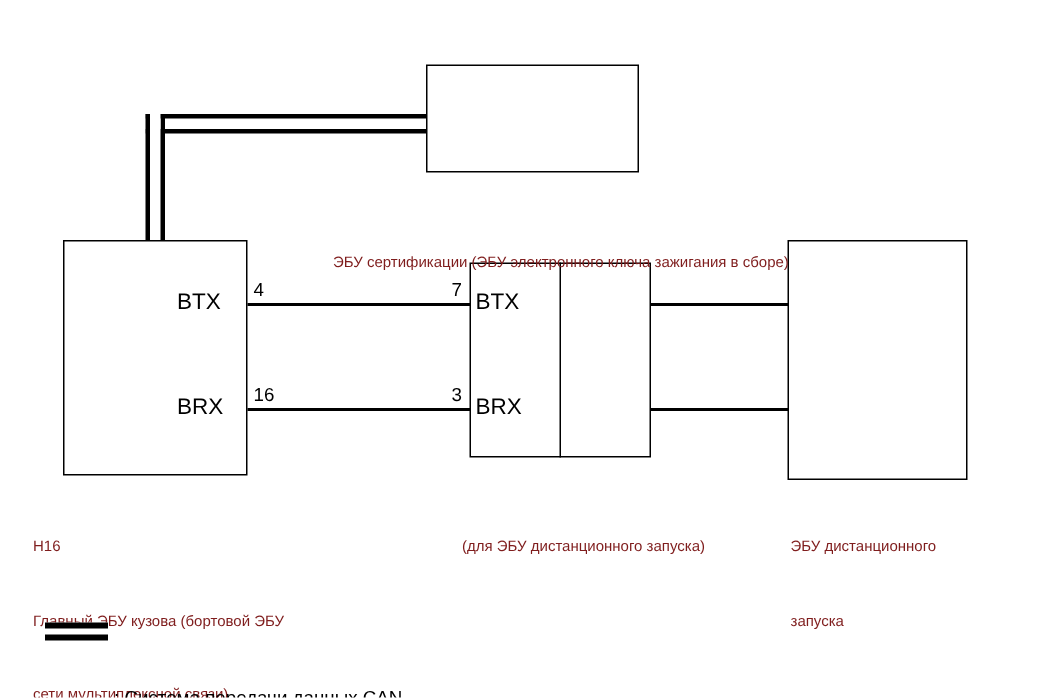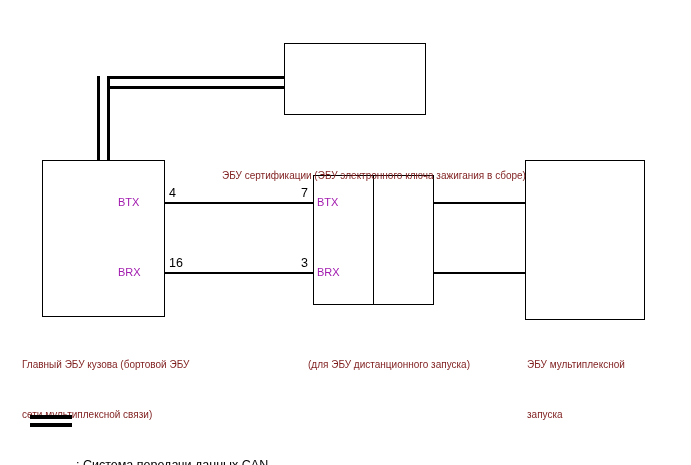--- a/index.html
+++ b/index.html
@@ -89,23 +89,23 @@
   }
   .pin {
     position: absolute;
     font-size: 12.5px;
     line-height: 14px;
     color: #000000;
     white-space: pre;
   }
   .terminal {
     position: absolute;
-    font-size: 11px;
+    font-size: 15px;
     line-height: 14px;
-    color: #a21caf;
+    color: #000000;
     white-space: pre;
   }
   .caption {
     position: absolute;
     font-size: 10px;
     line-height: 16.5px;
     color: #7f1d1d;
     white-space: pre;
   }
 
@@ -180,30 +180,31 @@
   <span class="pin" id="pin-h16-btx">4</span>
   <span class="pin" id="pin-h16-brx">16</span>
   <span class="pin" id="pin-h90-btx">7</span>
   <span class="pin" id="pin-h90-brx">3</span>
 
   <div class="caption" id="cert-ecu-caption">
     <span class="caption-line">ЭБУ сертификации (ЭБУ электронного ключа зажигания в сборе)</span>
   </div>
 
   <div class="caption" id="h16-caption">
+    <span class="caption-line">H16</span>
     <span class="caption-line">Главный ЭБУ кузова (бортовой ЭБУ</span>
     <span class="caption-line">сети мультиплексной связи)</span>
   </div>
 
   <div class="caption" id="h90-caption">
     <span class="caption-line">(для ЭБУ дистанционного запуска)</span>
   </div>
 
   <div class="caption" id="remote-ecu-caption">
-    <span class="caption-line">ЭБУ мультиплексной</span>
+    <span class="caption-line">ЭБУ дистанционного</span>
     <span class="caption-line">запуска</span>
   </div>
 
   <div id="legend">
     <div id="legend-symbol"></div>
     <span id="legend-text">: Система передачи данных CAN</span>
   </div>
 
 </div>
 

